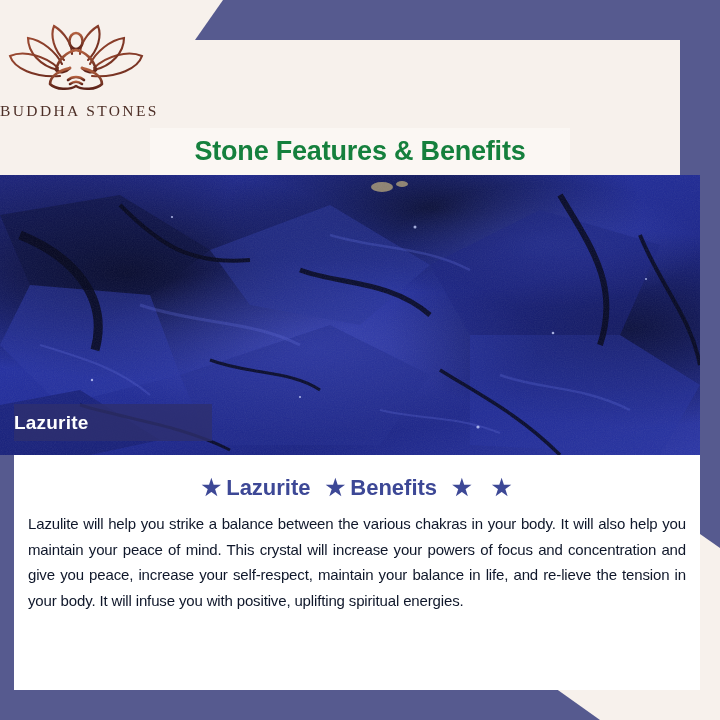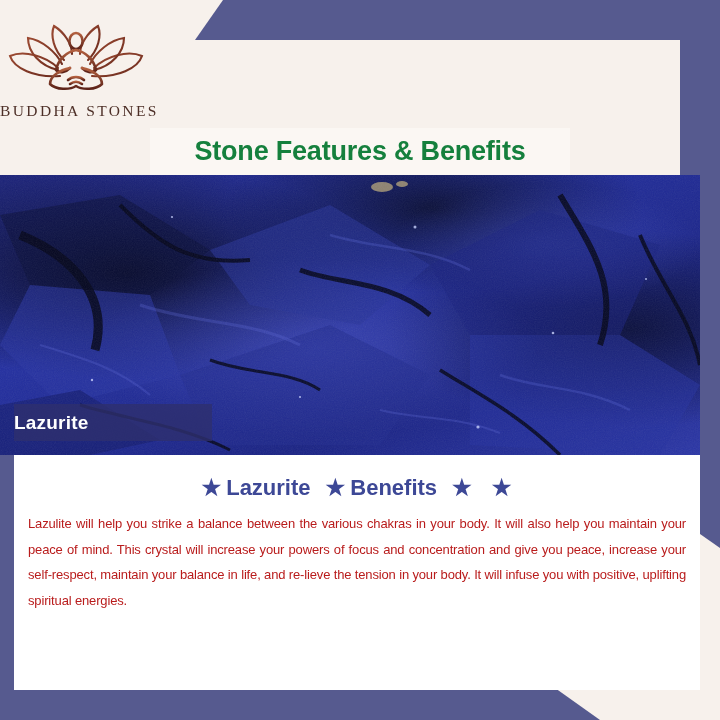--- a/index.html
+++ b/index.html
@@ -93,21 +93,21 @@
   .benefit{
     display:flex;align-items:center;
     color:#3d4896;font-size:22px;font-weight:bold;white-space:nowrap;
   }
   .benefit .star{font-size:22px;margin-right:5px;line-height:1;}
   .benefit + .benefit{margin-left:15px;}
   .benefit.tight .star{margin-right:1px;}
 
   .body-text{
     margin:10px 14px 0 14px;
-    color:#b91c1c;font-size:13px;line-height:25.5px;
+    color:#0f172a;font-size:15px;line-height:25.5px;
     text-align:justify;text-justify:inter-word;
     letter-spacing:-0.15px;
     font-weight:400;
   }
 </style>
 </head>
 <body>
 
 <div class="page">
 

